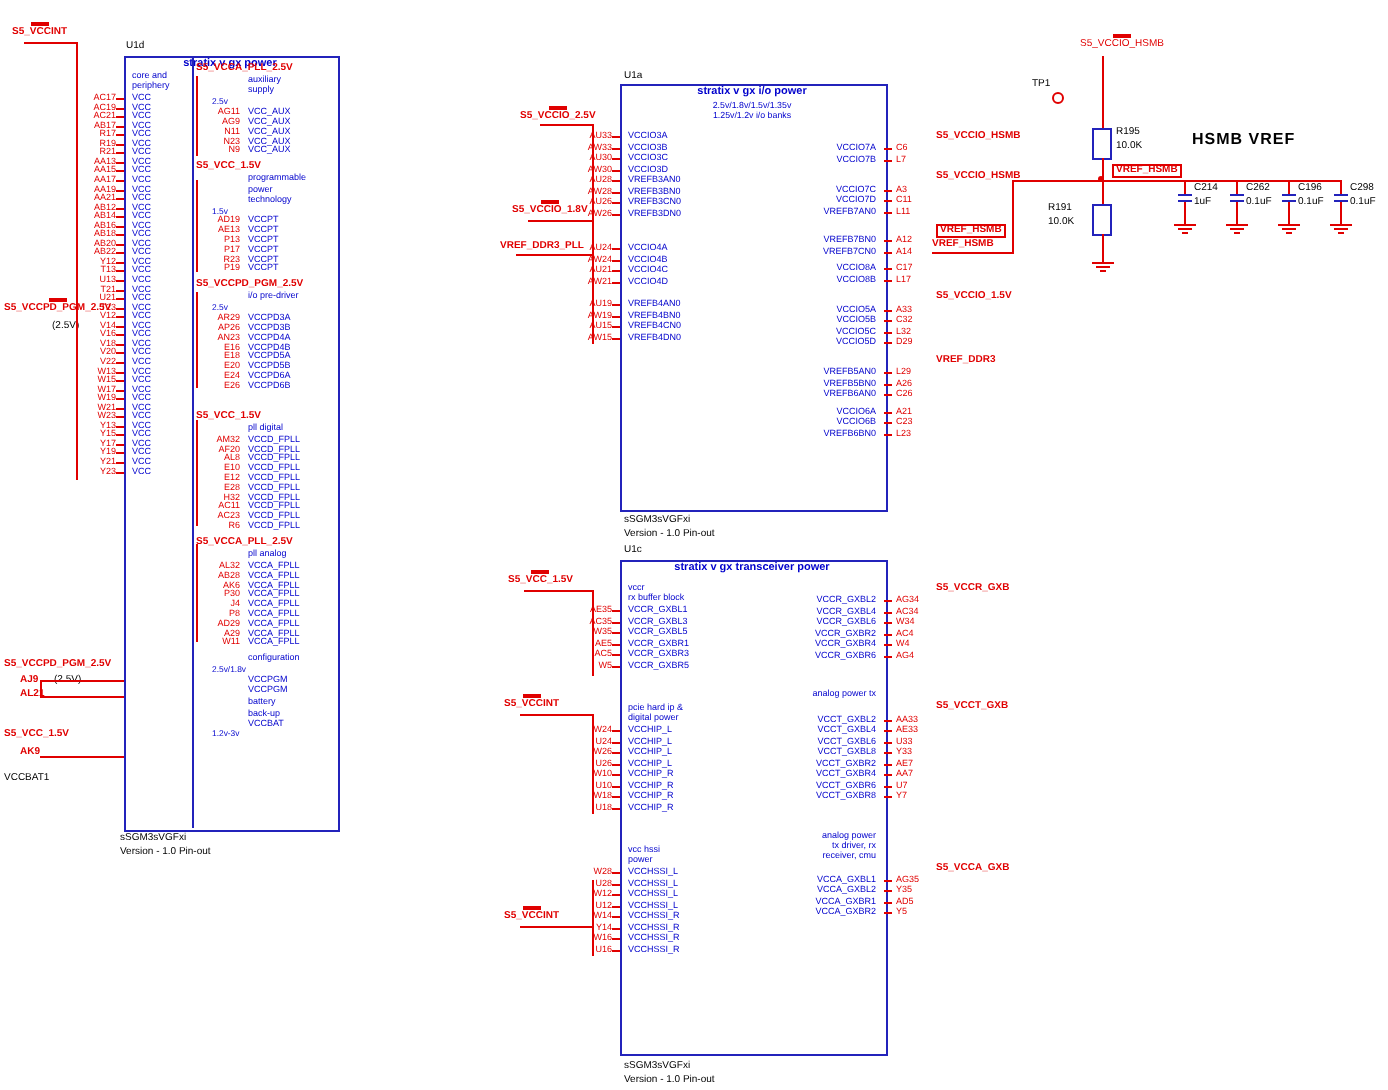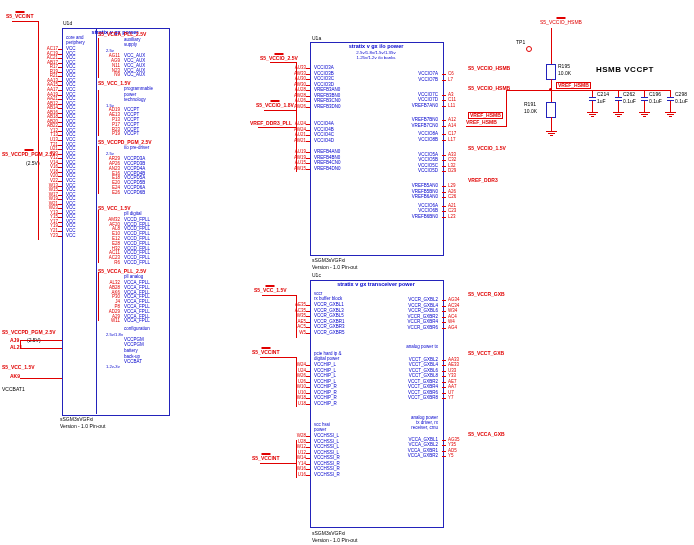--- a/index.html
+++ b/index.html
@@ -35,21 +35,21 @@
   <span class="flt r pwr" style="left:540px;top:20px">S5_VCCIO_HSMB</span>
   <span class="flt k" style="left:516px;top:40px">TP1</span>
   <span class="tpc" style="left:526px;top:46px"></span>
   <span class="res" style="left:546px;top:64px"></span>
   <span class="flt k" style="left:558px;top:64px">R195</span>
   <span class="flt k" style="left:558px;top:71px">10.0K</span>
   <span class="res" style="left:546px;top:102px"></span>
   <span class="flt k" style="left:524px;top:102px">R191</span>
   <span class="flt k" style="left:524px;top:109px">10.0K</span>
   <span class="lbl boxed" style="left:556px;top:82px">VREF_HSMB</span>
-  <span class="flt k big" style="left:596px;top:66px">HSMB VCCPT</span>
+  <span class="flt k big" style="left:596px;top:66px">HSMB VREF</span>
 <span class="blk" style="left: 62px; top: 28px; width: 106px; height: 386px;"></span>
     <span class="ttl" style="left: 62px; top: 30px; width: 106px;">stratix v gx power</span>
     <span class="divv" style="left: 96px; top: 28px; height: 386px;"></span>
     <span class="cap" style="left: 66px; top: 36px;">core and</span>
     <span class="cap" style="left: 66px; top: 41.1px;">periphery</span>
     <span class="pn" style="left: 34px; top: 47px; width: 24px; text-align: right;">AC17</span>
     <span class="stub" style="left: 58px; top: 49px; width: 4px;"></span>
     <span class="nm" style="left: 66px; top: 47px;">VCC</span>
     <span class="pn" style="left: 34px; top: 51.55px; width: 24px; text-align: right;">AC19</span>
     <span class="stub" style="left: 58px; top: 53.55px; width: 4px;"></span>

